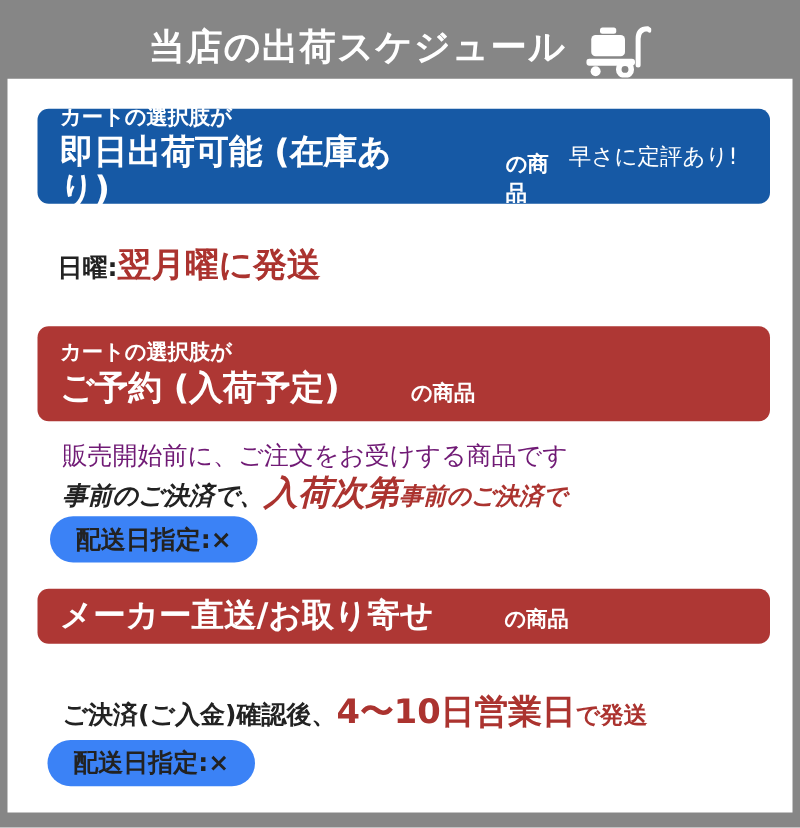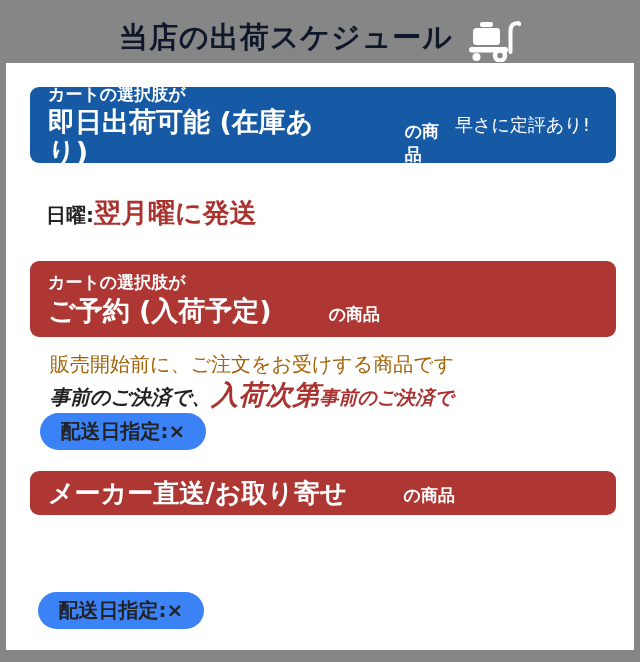--- a/index.html
+++ b/index.html
@@ -5,21 +5,21 @@
   * { margin:0; padding:0; box-sizing:border-box; }
   body { margin:0; font-family:"DejaVu Sans", sans-serif; }
   .canvas {
     position:relative; width:640px; height:662px;
     background:#868686; overflow:hidden;
   }
   
   .header {
     position:absolute; top:0; left:0; width:640px; height:77px;
     display:flex; align-items:center; justify-content:center; gap:16px;
-    color:#0f172a;
+    color:#ffffff;
   }
   .header-title { font-size:29px; font-weight:bold; letter-spacing:1px; line-height:1; padding-bottom:2px; }
   .header-icon { width:52px; height:46px; margin-top:4px; }
 
   
   .panel {
     position:absolute; left:6px; top:63px; width:628px; height:587px;
     background:#ffffff;
   }
 
@@ -33,21 +33,21 @@
   .banner-red2 { top:408px; height:44px; background:#ae3734; }
   .banner-lines { display:flex; flex-direction:column; }
   .banner-intro { font-size:17px; font-weight:bold; line-height:1.2; margin-bottom:3px; }
   .banner-main { display:flex; align-items:flex-end;gap:47px; }
   .banner-title { font-size:27px; font-weight:bold; line-height:1.1; }
   .banner-suffix { font-size:17px; font-weight:bold; margin-left:10px; }
   .banner-badge { font-size:18px; font-weight:normal; white-space:nowrap; }
 
   .txtline { position:absolute; display:flex; align-items:baseline; white-space:nowrap; }
   .t-label  { font-size:20px; font-weight:bold; color:#222222; line-height:1; }
-  .t-plain  { font-size:20px; color:#a16207; line-height:1; }
+  .t-plain  { font-size:20px; color:#701a75; line-height:1; }
   .t-redmid { font-size:18px; font-weight:500; color:#ab332f; line-height:1; }
   .t-redbig { font-size:27px; font-weight:bold; color:#ab332f; line-height:1; }
   .t-redsm  { font-size:19px; font-weight:bold; color:#ab332f; line-height:1; }
 
   .pill {
     position:absolute; width:166px; height:37px; border-radius:19px;
     background:#3b82f6; display:flex; align-items:center; justify-content:center;
     font-size:20px; font-weight:bold; color:#222222;
   }
 </style>
@@ -114,19 +114,24 @@
     </div>
 
     <div class="banner banner-red2">
       <div class="banner-main">
         <span class="banner-title" style="font-size:26px;">メーカー直送/お取り寄せ</span>
         <span class="banner-suffix">の商品</span>
       </div>
     </div>
 
 
+    <div class="txtline" style="left:44px; top:493px;">
+      <span class="t-label">ご決済(ご入金)確認後、</span>
+      <span class="t-redbig">4〜10日営業日</span>
+      <span class="t-redsm">で発送</span>
+    </div>
 
     <div class="pill" style="left:32px; top:529px;">
       <span>配送日指定:×</span>
     </div>
 
   </div>
 </div>
 
 </body></html>

